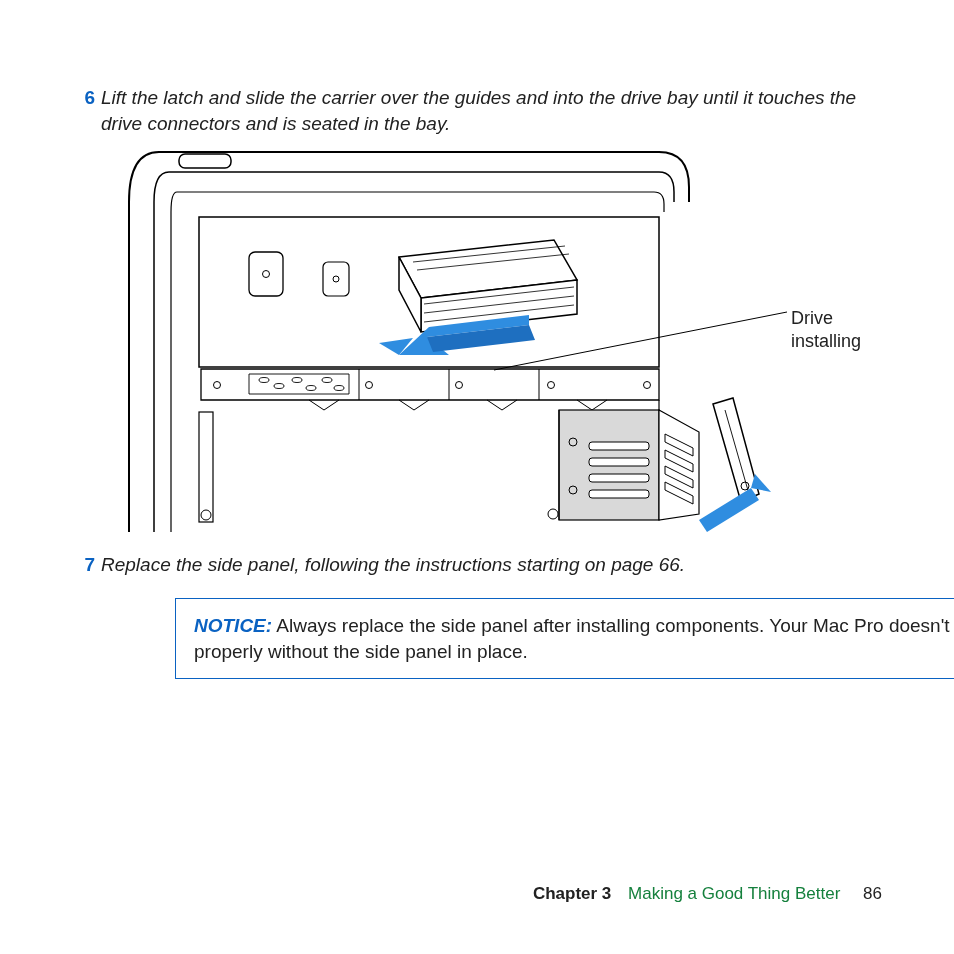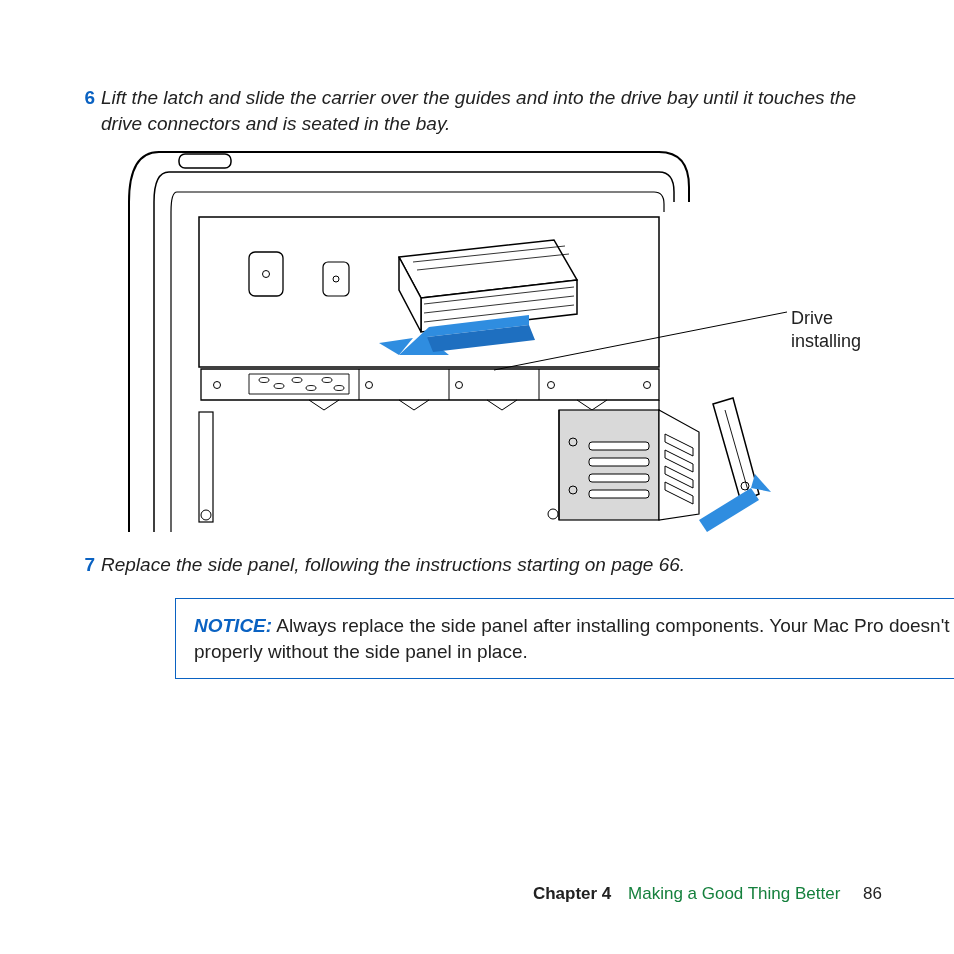--- a/index.html
+++ b/index.html
@@ -213,18 +213,18 @@
   <div class="step">
     <div class="step-num">7</div>
     <div class="step-text">Replace the side panel, following the instructions starting on page 66.</div>
   </div>
 
   <div class="notice-box">
     <span class="notice-label">NOTICE:</span><span>  Always replace the side panel after installing components. Your Mac Pro doesn't operate properly without the side panel in place.</span>
   </div>
 
   <div class="footer">
-    <span class="chap-label">Chapter 4</span>
+    <span class="chap-label">Chapter 3</span>
     <span class="chap-title">Making a Good Thing Better</span>
     <span class="page-num">86</span>
   </div>
 
 </div>
 
 </body></html>

